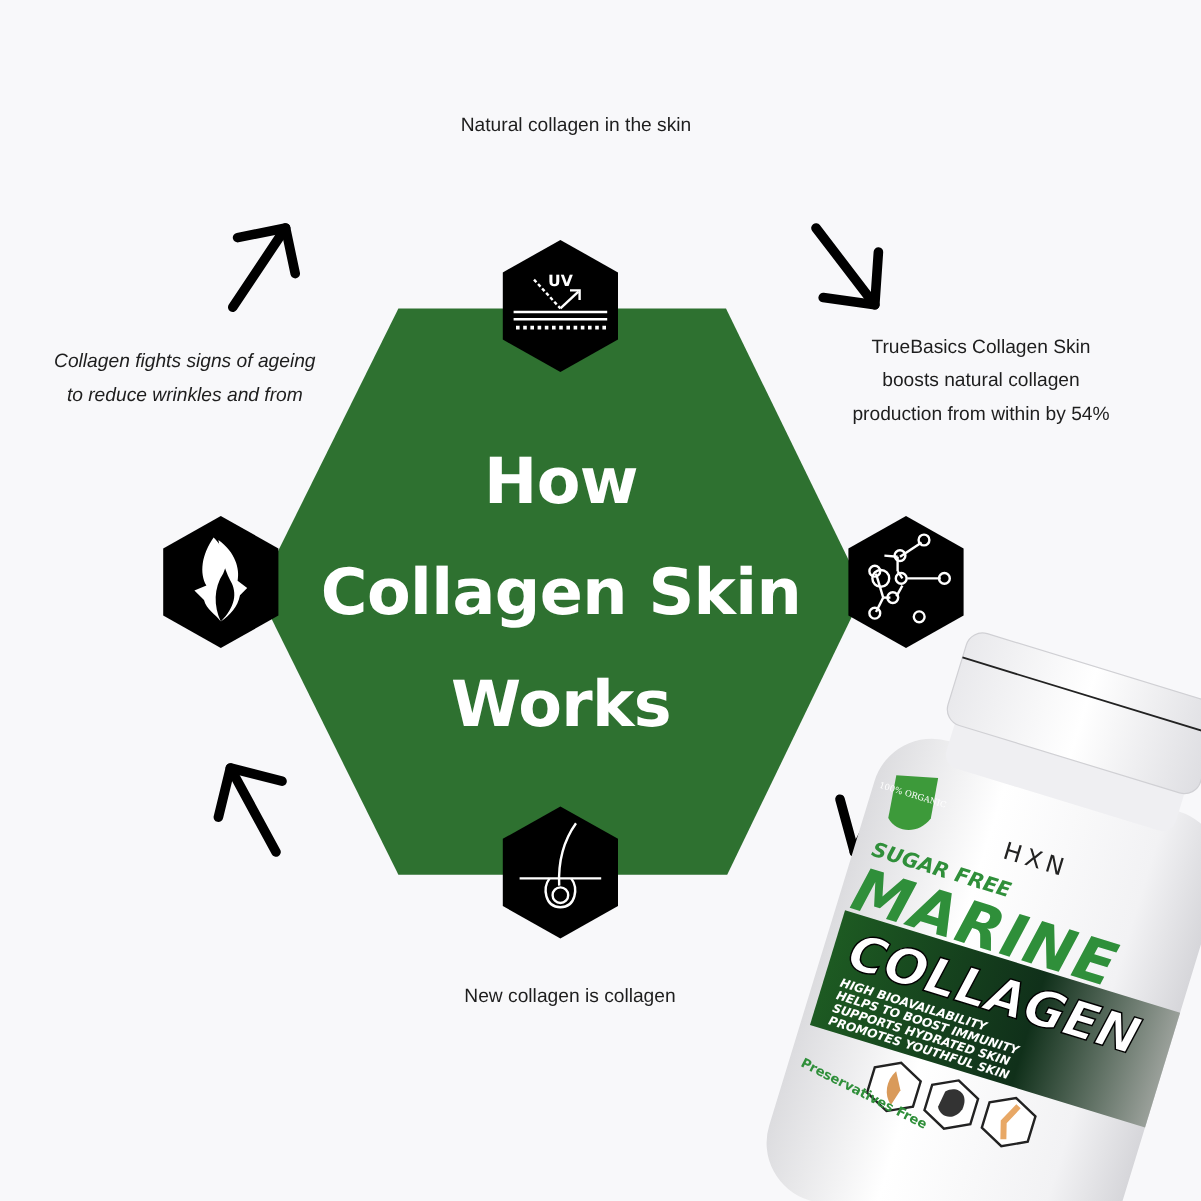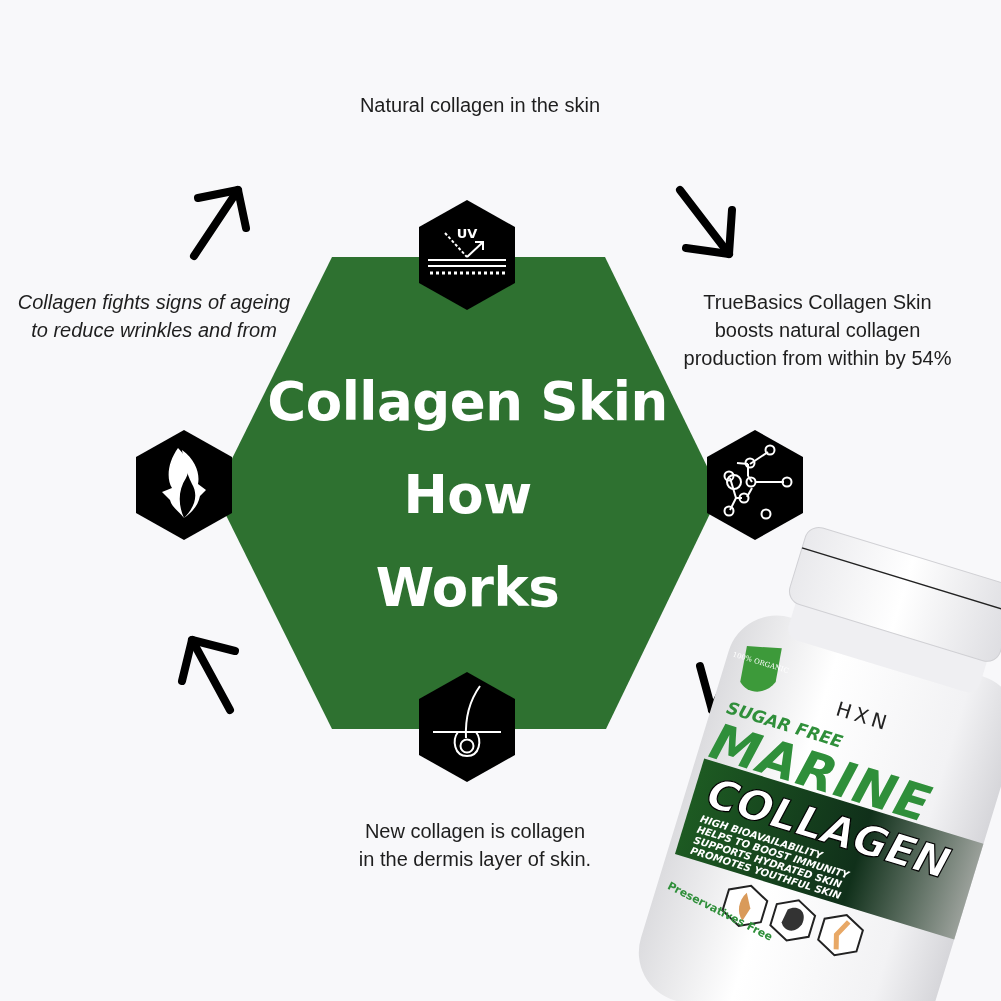--- a/index.html
+++ b/index.html
@@ -4,21 +4,21 @@
 <style>
   html, body { margin:0; padding:0; }
   body {
     width:1001px; height:1001px; overflow:hidden;
     background:#f8f8fa; position:relative;
     font-family:"DejaVu Sans", "Liberation Sans", sans-serif;
   }
   .stage { position:absolute; left:0; top:0; width:1001px; height:1001px; }
   .caption {
     position:absolute; text-align:center; color:#1e1e1e;
-    font-size:20px; line-height:28px; font-weight:500;
+    font-size:16px; line-height:28px; font-weight:500;
     font-family:"Liberation Sans", "DejaVu Sans", sans-serif;
     white-space:nowrap;
   }
   .caption span { display:block; }
   .title {
     position:absolute; left:215px; width:505px; top:355px;
     text-align:center; color:#ffffff; font-weight:bold;
     font-family:"DejaVu Sans", sans-serif;
     font-size:53px; line-height:93px; letter-spacing:-0.5px;
   }
@@ -29,22 +29,22 @@
 </head>
 <body>
 
 <div class="stage">
 
   <svg class="abs" width="1001" height="1001">
     <polygon points="332,257 605,257 720,493 606,729 332,729 215,493" fill="#2e7130"></polygon>
   </svg>
 
   <div class="title">
+    <span>How</span>
     <span>Collagen Skin</span>
-    <span>How</span>
     <span>Works</span>
   </div>
 
   <svg class="abs" width="1001" height="1001" style="pointer-events:none">
     <polygon points="467,200 515,227 515,283 467,310 419,283 419,227" fill="#000"></polygon>
     <text x="467" y="238" text-anchor="middle" fill="#fff" font-family="DejaVu Sans, sans-serif" font-weight="bold" font-size="13">UV</text>
     <line x1="445" y1="233" x2="467" y2="257" stroke="#fff" stroke-width="2" stroke-dasharray="3,2"></line>
     <line x1="467" y1="257" x2="482" y2="243" stroke="#fff" stroke-width="2"></line>
     <polyline points="475,242 483,242 483,250" fill="none" stroke="#fff" stroke-width="2"></polyline>
     <line x1="428" y1="260" x2="506" y2="260" stroke="#fff" stroke-width="2"></line>
@@ -113,29 +113,28 @@
 
   <div class="caption" style="left:330px; width:300px; top:91px;">
     <span>Natural collagen in the skin</span>
   </div>
 
   <div class="caption" style="left:0px; width:308px; top:288px;font-style:italic;">
     <span>Collagen fights signs of ageing</span>
     <span>to reduce wrinkles and from</span>
   </div>
 
-  <div class="caption" style="left:640px; width:355px; top:288px;">
+  <div class="caption" style="left:640px; width:355px; top:276px;">
     <span>TrueBasics Collagen Skin</span>
     <span>boosts natural collagen</span>
     <span>production from within by 54%</span>
   </div>
 
   <div class="caption" style="left:330px; width:290px; top:817px;">
     <span>New collagen is collagen</span>
-    <span>in the dermis layer of skin.</span>
   </div>
 
   <svg class="abs" width="1001" height="1001">
     <defs>
       <linearGradient id="capg" x1="0" y1="0" x2="1" y2="0">
         <stop offset="0" stop-color="#e9e9ec"></stop>
         <stop offset="0.5" stop-color="#ffffff"></stop>
         <stop offset="1" stop-color="#dedee2"></stop>
       </linearGradient>
       <linearGradient id="bodyg" x1="0" y1="0" x2="1" y2="0">

